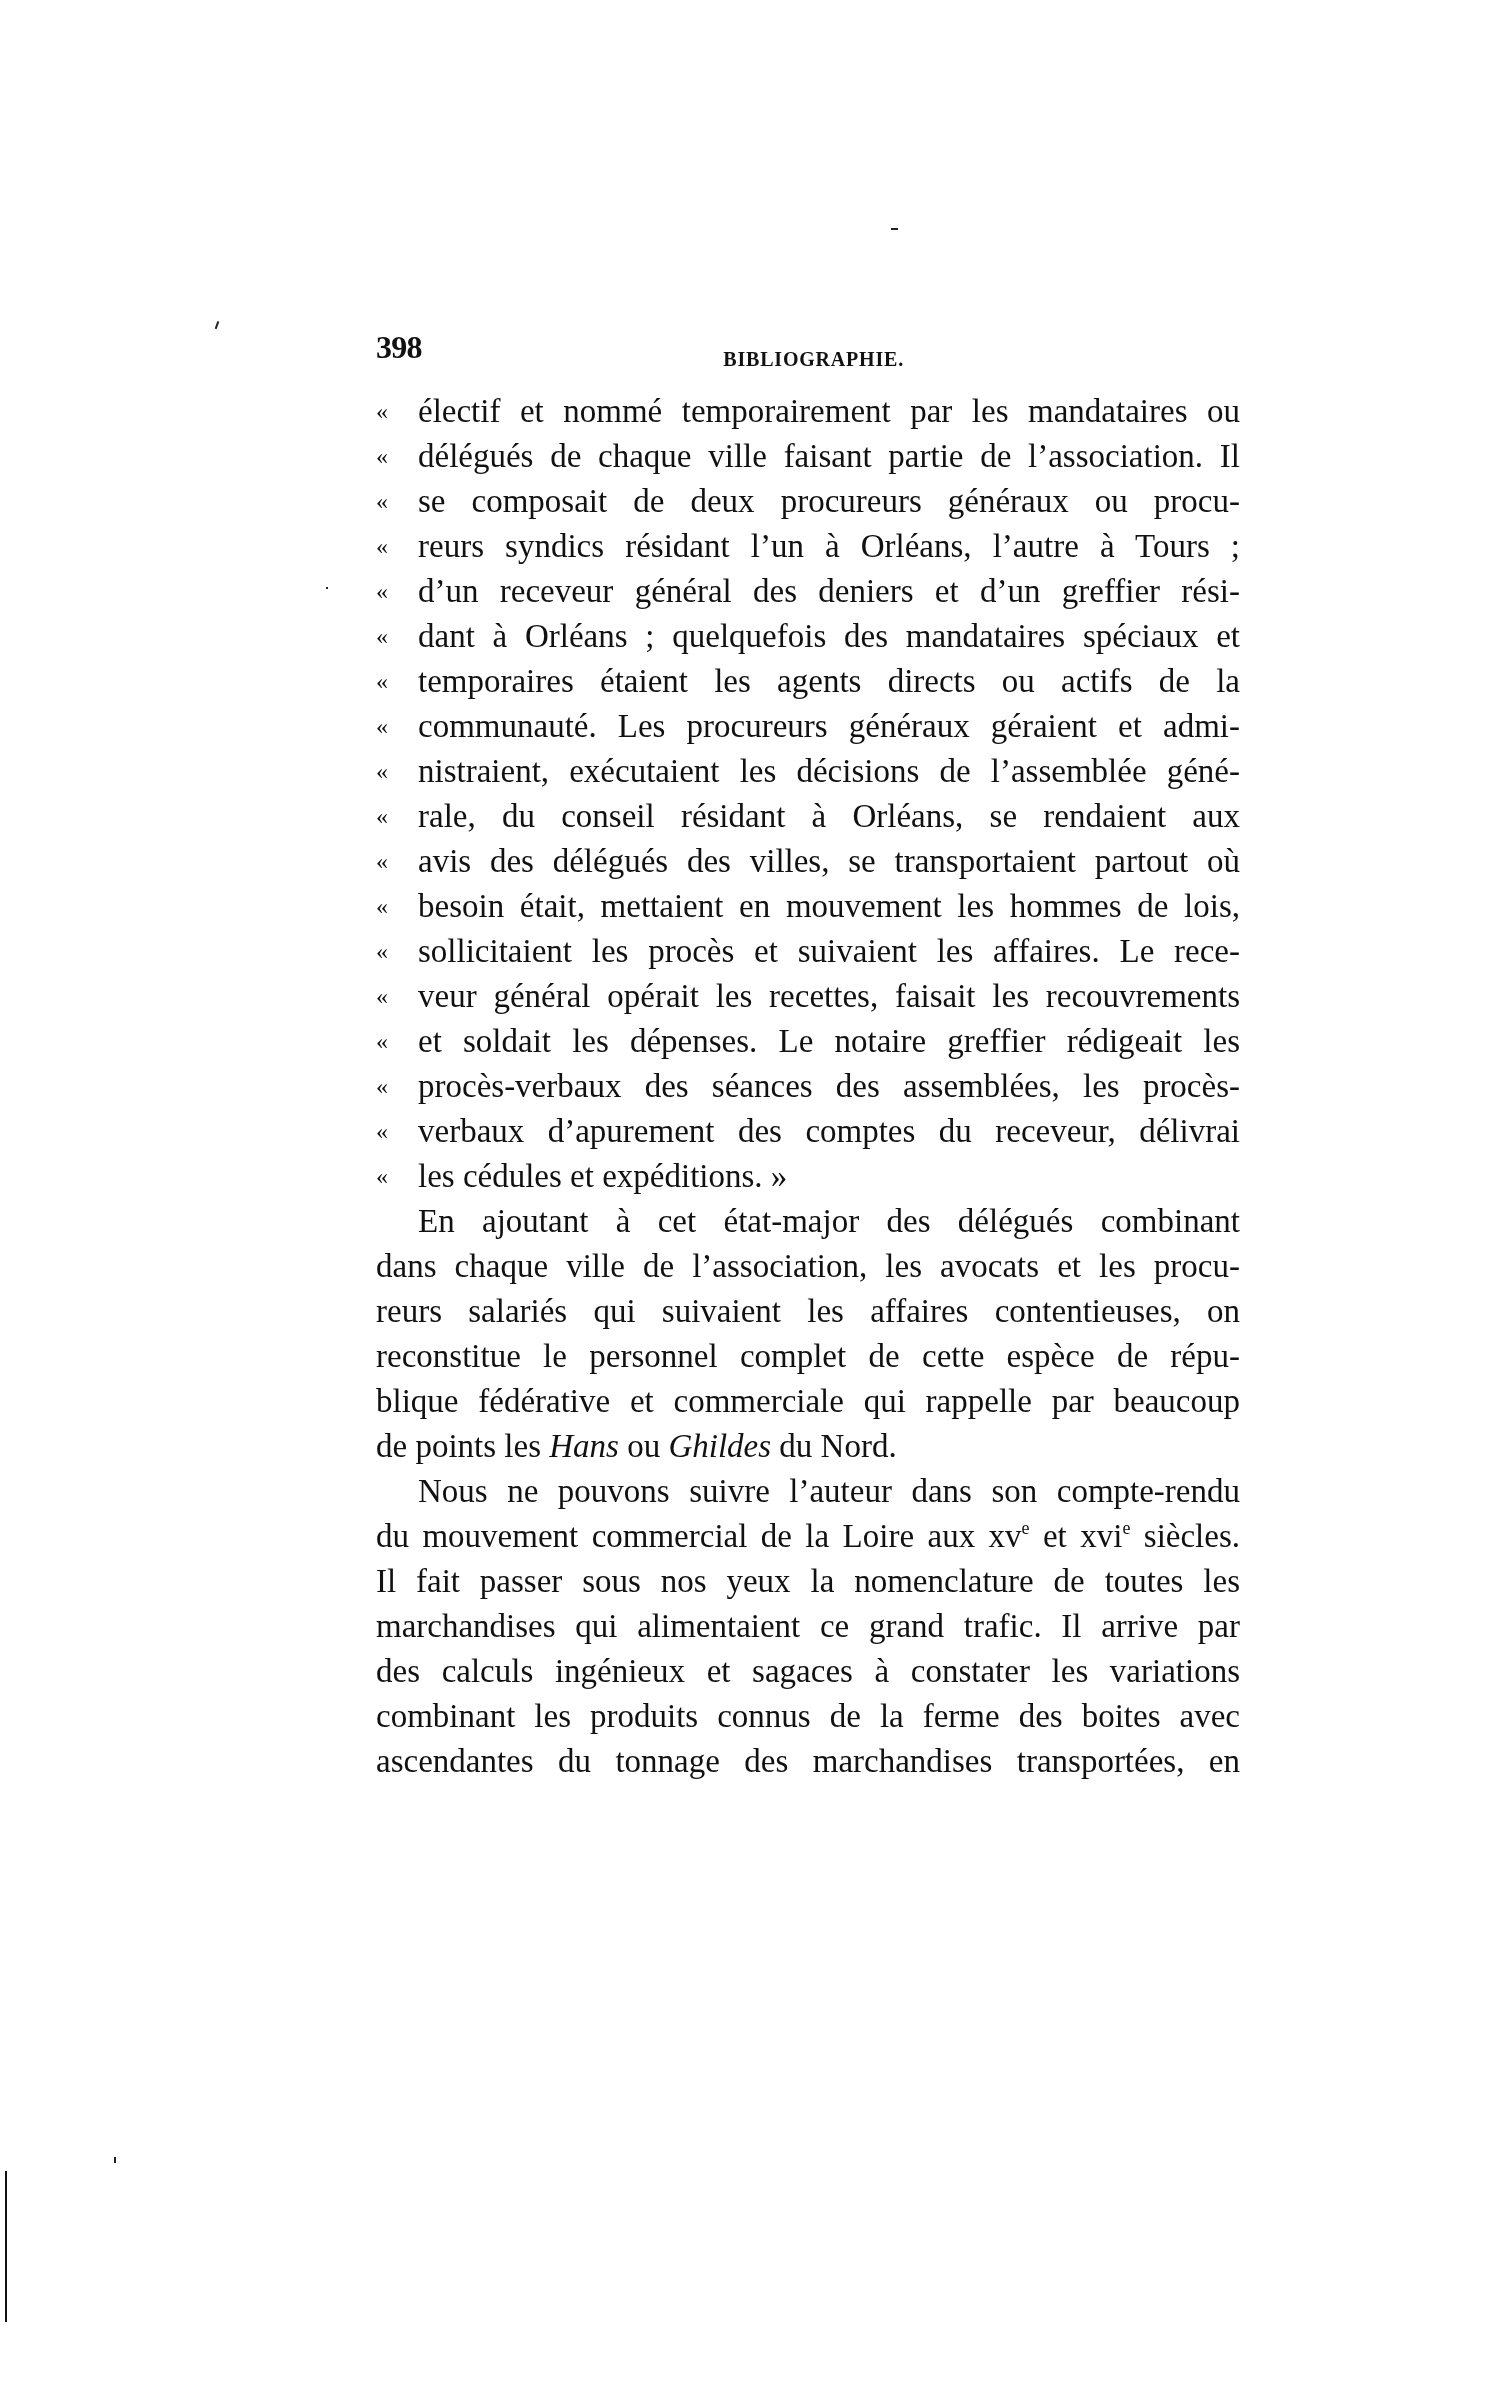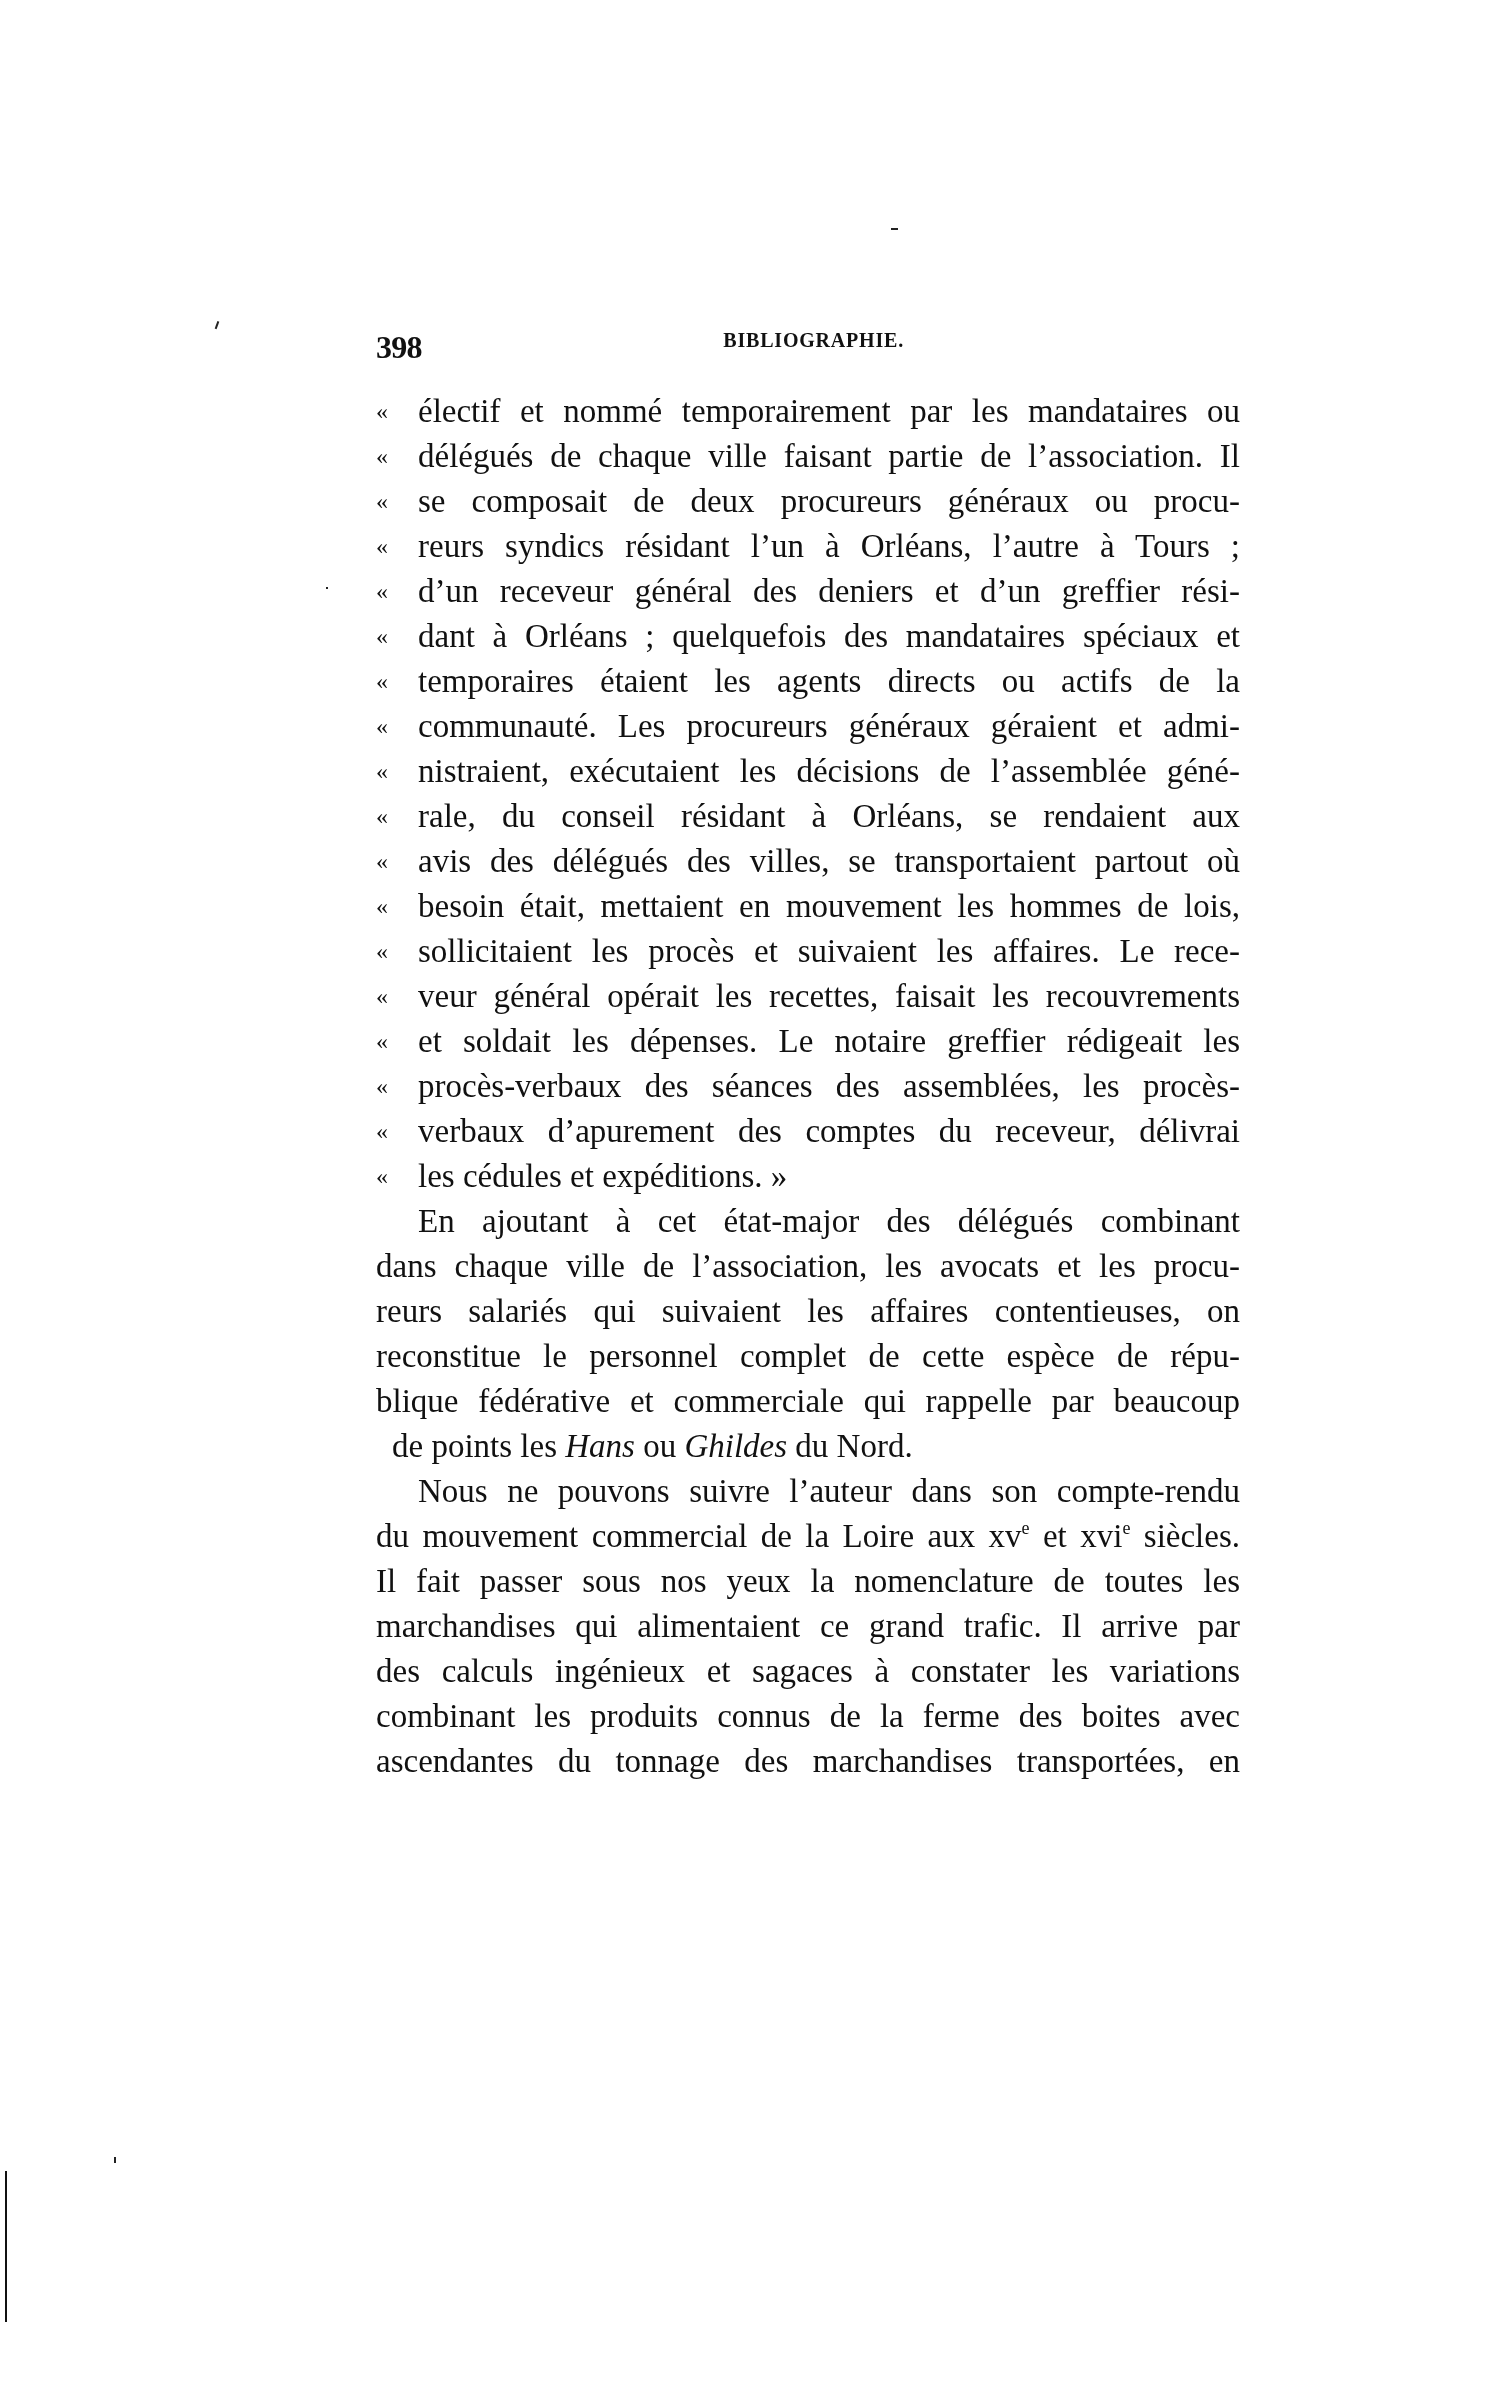--- a/index.html
+++ b/index.html
@@ -34,21 +34,21 @@
     left: 0;
     top: 0;
     font-size: 32px;
     font-weight: bold;
     letter-spacing: -0.8px;
   }
   .running-title {
     position: absolute;
     left: 0;
     width: 100%;
-    top: 0;
+    top: 19px;
     text-align: center;
     font-size: 20px;
     font-weight: bold;
     letter-spacing: 0.8px;
     padding-left: 11.3px;
     box-sizing: border-box;
   }
   .text-block {
     position: absolute;
     left: 376px;
@@ -86,21 +86,20 @@
     font-size: 33px;
     white-space: nowrap;
     text-align: justify;
     text-align-last: justify;
   }
   .para-line.first {
     padding-left: 42px;
   }
   .para-line.last {
     text-align-last: left;
-    margin-left: 16px;
   }
   .it {
     font-style: italic;
   }
   sup {
     font-size: 18px;
     line-height: 0;
     vertical-align: 13px;
   }
   .speck {

